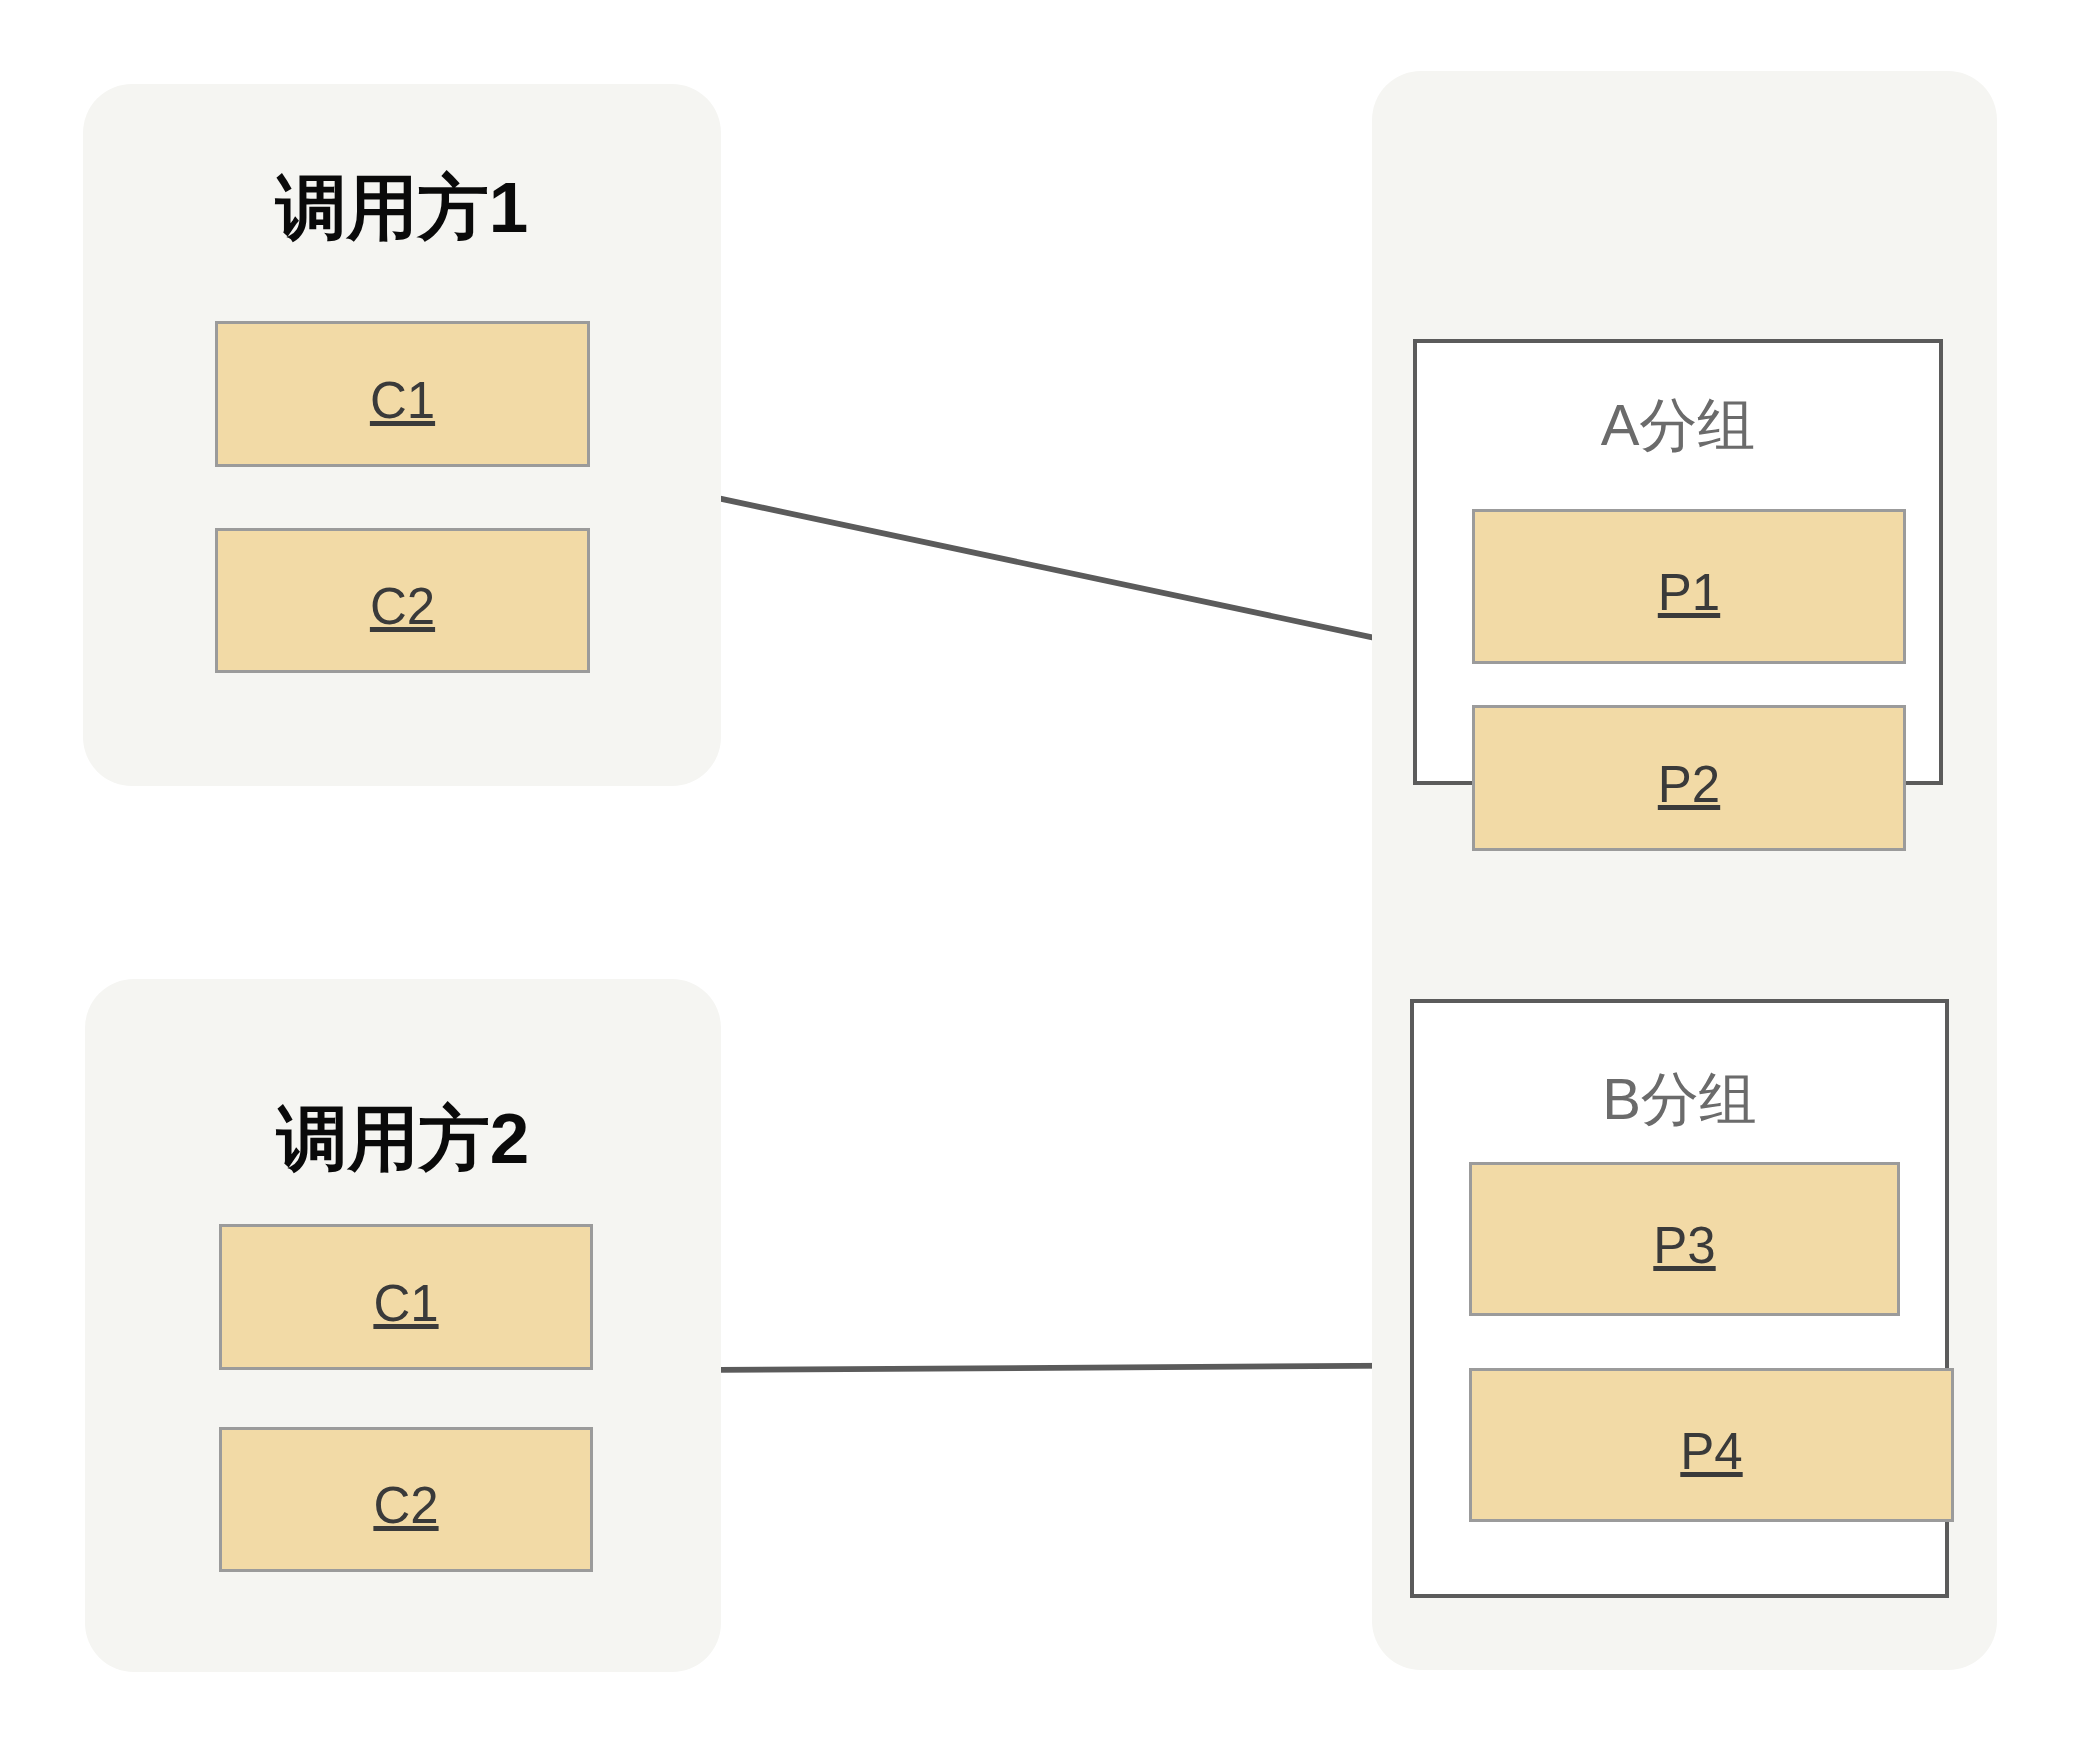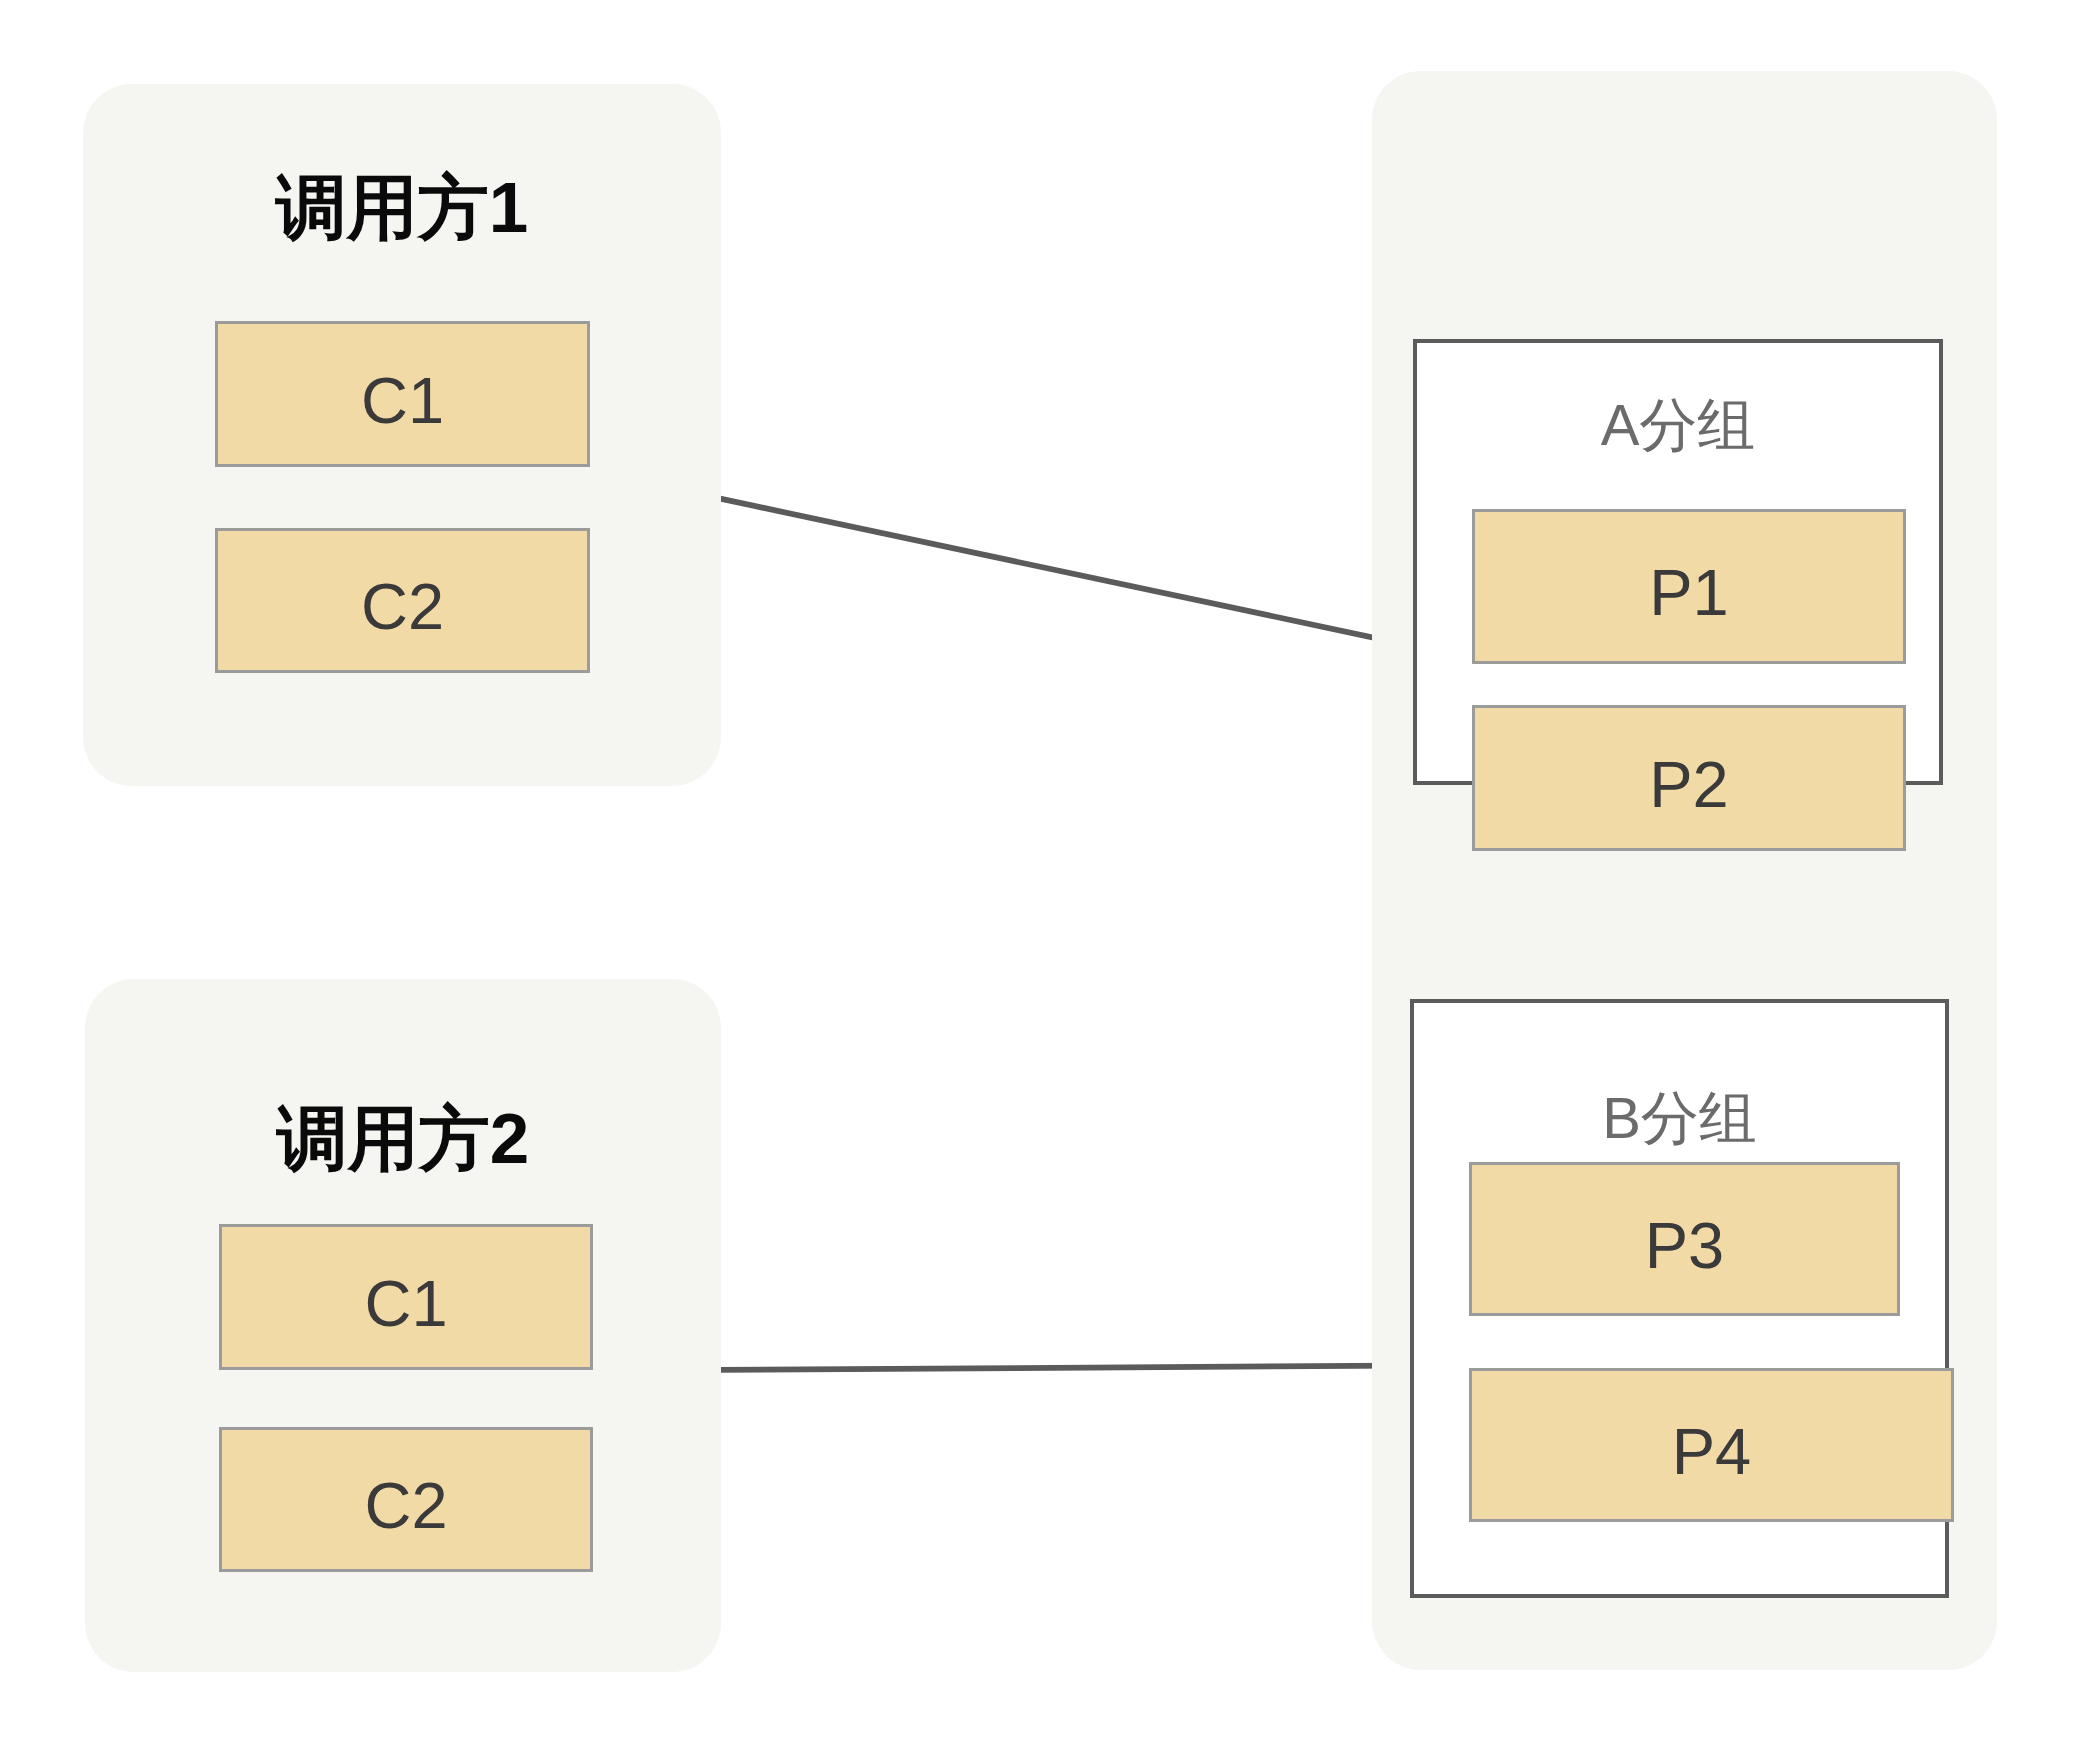--- a/index.html
+++ b/index.html
@@ -61,24 +61,25 @@
   .panel-caller-2 .panel-title { top: 92px; margin-top: 32px; }
   .panel-provider .panel-title { top: 104px; }
 
   .node {
     position: absolute;
     background: var(--node-fill);
     border: 3.5px solid var(--node-border);
     display: flex;
     align-items: center;
     justify-content: center;
-    font-size: 65px;
+    font-size: 51px;
     color: var(--node-text);
     line-height: 1;
     padding-top: 12.4px; 
+    text-decoration: underline;
   }
   
   .node-c1a { left: 132px; top: 237px; width: 375px; height: 146px; }
   .node-c2a { left: 132px; top: 444px; width: 375px; height: 145px; }
   
   .node-c1b { left: 134px; top: 245px; width: 374px; height: 146px; }
   .node-c2b { left: 134px; top: 448px; width: 374px; height: 145px; }
 
   .group {
     position: absolute;
@@ -91,21 +92,21 @@
   .group-label {
     position: absolute;
     left: 0;
     width: 100%;
     text-align: center;
     font-size: 58px;
     color: var(--group-label);
     line-height: 1;
   }
   .group-a .group-label { top: 53px; }
-  .group-b .group-label { top: 67px; margin-top: 19px; }
+  .group-b .group-label { top: 67px; }
 
   
   .node-p1 { left: 55px; top: 166px; width: 434px; height: 155px; }
   .node-p2 { left: 55px; top: 362px; width: 434px; height: 146px; }
   .node-p3 { left: 55px; top: 159px; width: 431px; height: 154px; }
   .node-p4 { left: 55px; top: 365px; width: 485px; height: 154px; }
 </style>
 </head>
 <body>
 

